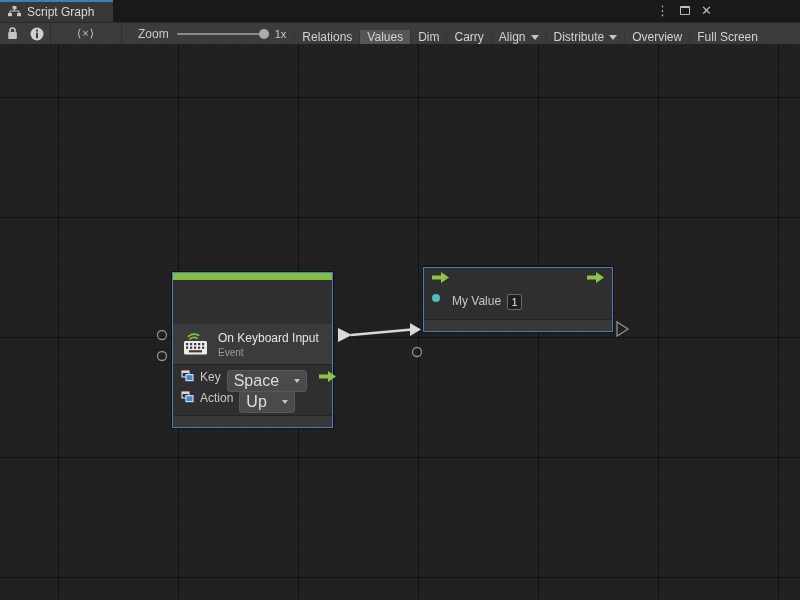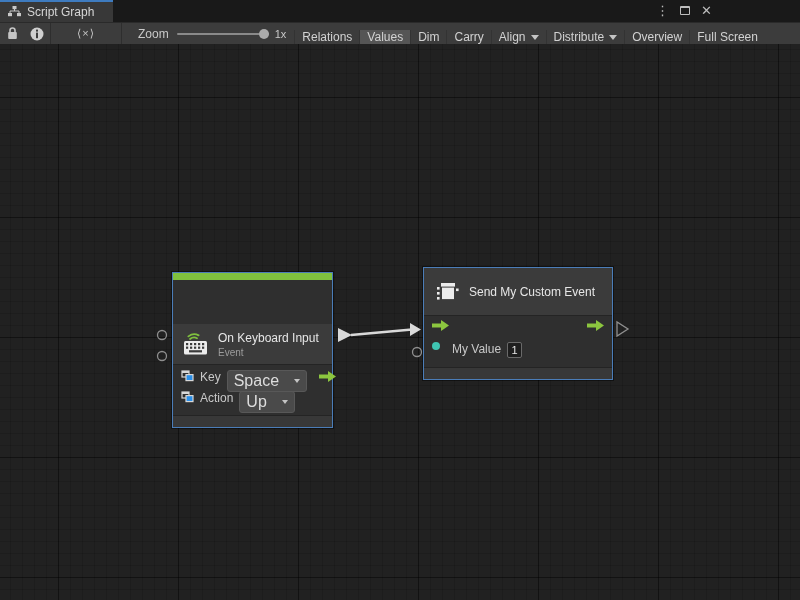--- a/index.html
+++ b/index.html
@@ -235,35 +235,20 @@
           <span class="dropdown">
             <span>Up</span>
             <span class="dd-caret"></span>
           </span>
         </div>
       </div>
       <div class="nfoot"></div>
     </div>
 
     <div class="node" id="node2">
-      <div class="nhead">
-        <span style="display:inline-flex;">
-          <svg width="27" height="24" viewBox="0 0 27 24">
-            <g fill="#ECECEC">
-              <rect x="7" y="3" width="14" height="3.6"></rect>
-              <rect x="8" y="7.6" width="12" height="11.5"></rect>
-              <rect x="3" y="7" width="2.6" height="2.6"></rect>
-              <rect x="3" y="12" width="2.6" height="2.6"></rect>
-              <rect x="3" y="17" width="2.6" height="2.6"></rect>
-              <rect x="22" y="8.5" width="2.6" height="2.6"></rect>
-            </g>
-          </svg>
-        </span>
-        <span class="ntitle">Send My Custom Event</span>
-      </div>
       <div class="nbody">
         <div class="prow">
           <span style="display:inline-flex;">
             <svg width="17" height="13" viewBox="0 0 17 13">
               <rect x="0" y="4.5" width="9" height="4" fill="#8CC63F"></rect>
               <polygon points="9,1 9,12 17,6.5" fill="#8CC63F"></polygon>
             </svg>
           </span>
           <span class="spring"></span>
           <span style="display:inline-flex;">

